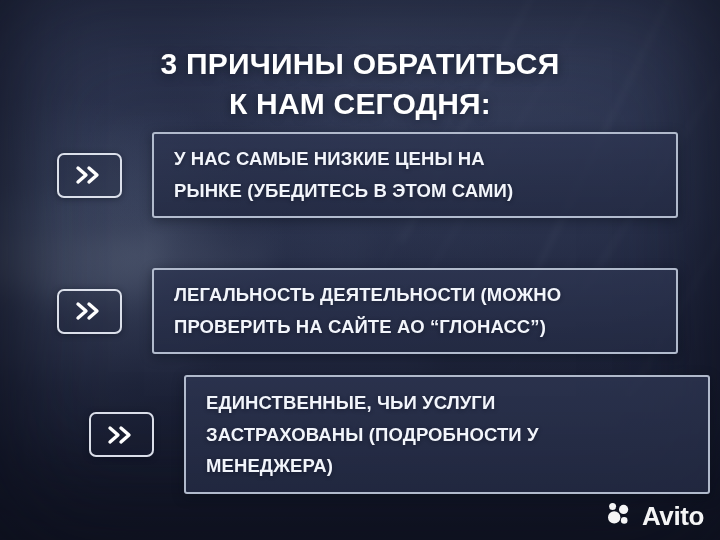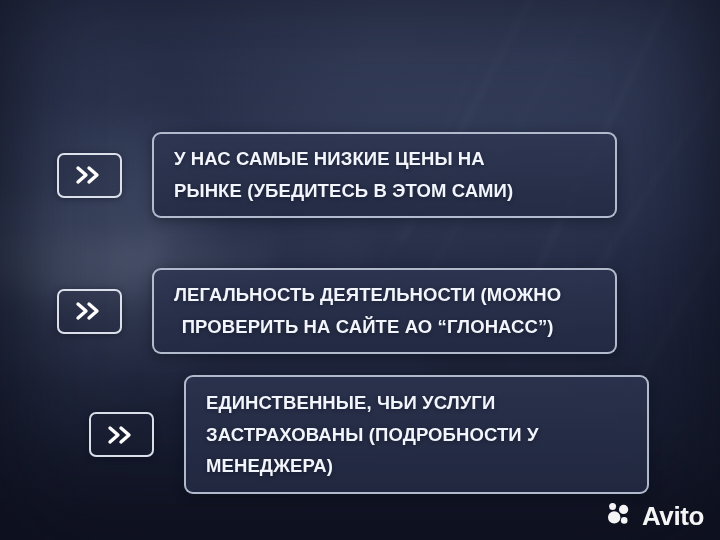--- a/index.html
+++ b/index.html
@@ -117,21 +117,21 @@
   }
 
   .row {
     position: absolute;
     left: 0;
     width: 720px;
     display: flex;
     align-items: center;
   }
   .row-0 { top: 0px;   height: 86px;  }
-  .row-1 { top: 136px; height: 86px; text-align: center;  }
+  .row-1 { top: 136px; height: 86px;  }
   .row-2 { top: 243px; height: 119px; margin-left: 32px; }
 
   .badge {
     position: absolute;
     left: 57px;
     width: 65px;
     height: 45px;
     box-sizing: border-box;
     border: 2px solid rgba(233,238,248,0.93);
     border-radius: 7px;
@@ -139,25 +139,25 @@
     display: flex;
     align-items: center;
     justify-content: center;
     box-shadow: 0 1px 6px rgba(8,11,22,0.40);
   }
   .badge svg { display: block; }
 
   .card {
     position: absolute;
     left: 152px;
-    width: 465px;
+    width: 526px;
     height: 100%;
     box-sizing: border-box;
     border: 2px solid rgba(209,218,234,0.82);
-    border-radius: 9px;
+    border-radius: 3px;
     background: linear-gradient(180deg, rgba(46,54,82,0.80) 0%, rgba(36,43,68,0.86) 100%);
     box-shadow: 0 3px 12px rgba(8,11,22,0.42);
     display: flex;
     align-items: center;
   }
 
   .card-text {
     color: #f2f5fb;
     font-size: 18.5px;
     font-weight: 700;
@@ -211,20 +211,22 @@
       <i class="st-4"></i>
     <i class="st-5"></i>
       <i class="st-6"></i>
       <i class="st-7"></i>
   </div>
   <div class="bg-layer bg-tint"></div>
   <div class="bg-layer bg-vignette"></div>
 
   <div class="content">
 
+    <h1 class="headline">3 ПРИЧИНЫ ОБРАТИТЬСЯ
+К НАМ СЕГОДНЯ:</h1>
 
     <div class="rows">
 
       <div class="row row-0">
         <div class="badge">
           <svg width="30" height="20" viewBox="0 0 30 20" aria-hidden="true">
             <path d="M3 3 L11 10 L3 17" fill="none" stroke="#ffffff" stroke-width="3.4" stroke-linecap="round" stroke-linejoin="round"></path>
             <path d="M14 3 L22 10 L14 17" fill="none" stroke="#ffffff" stroke-width="3.4" stroke-linecap="round" stroke-linejoin="round"></path>
           </svg>
         </div>

